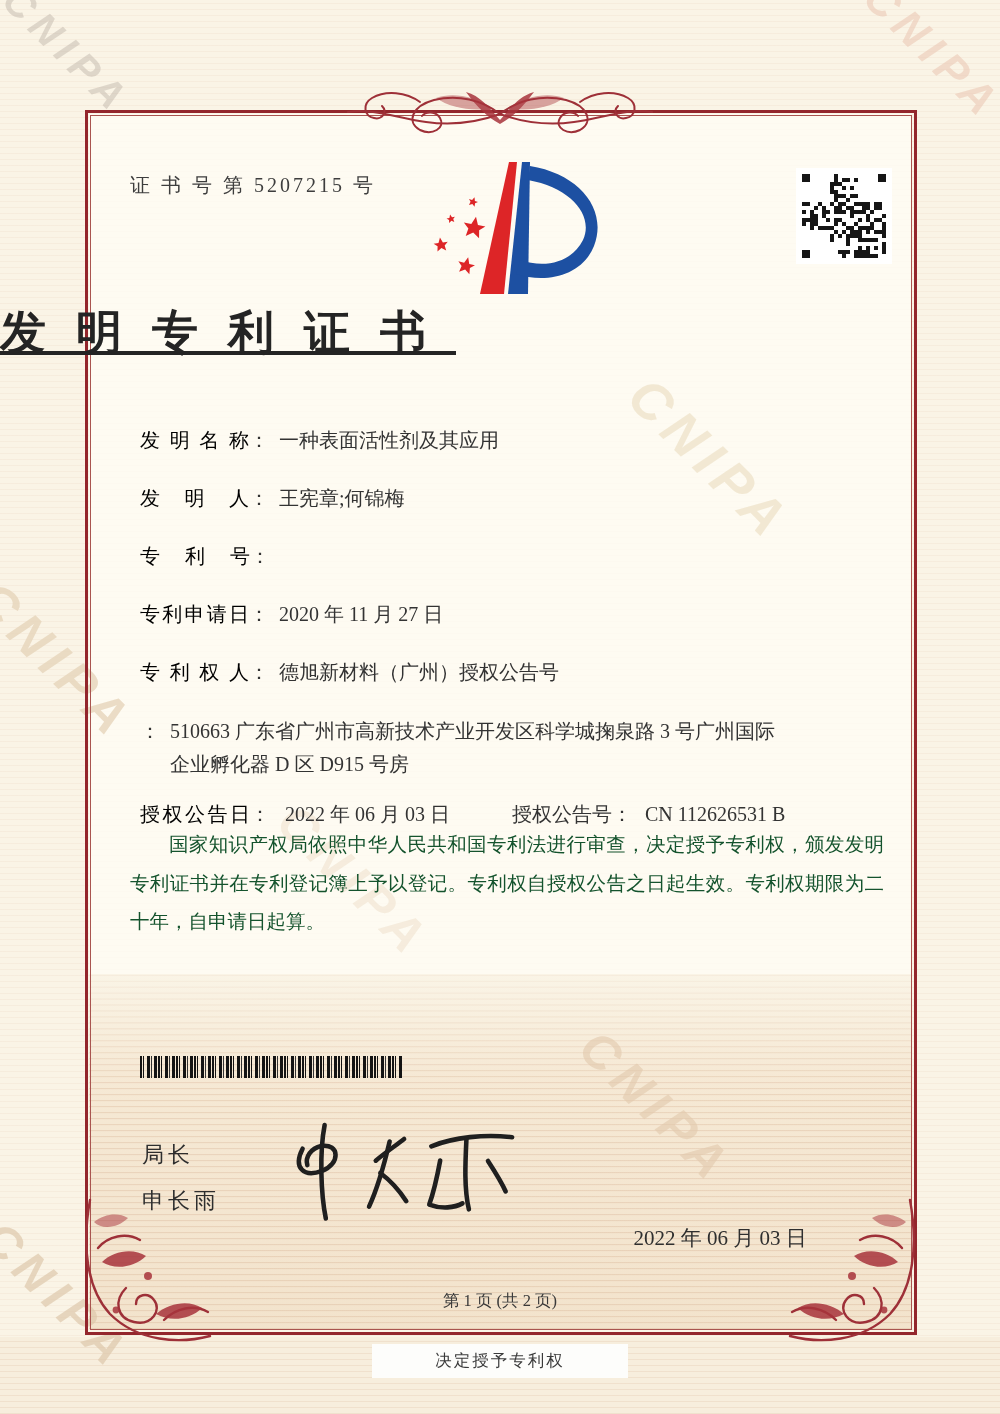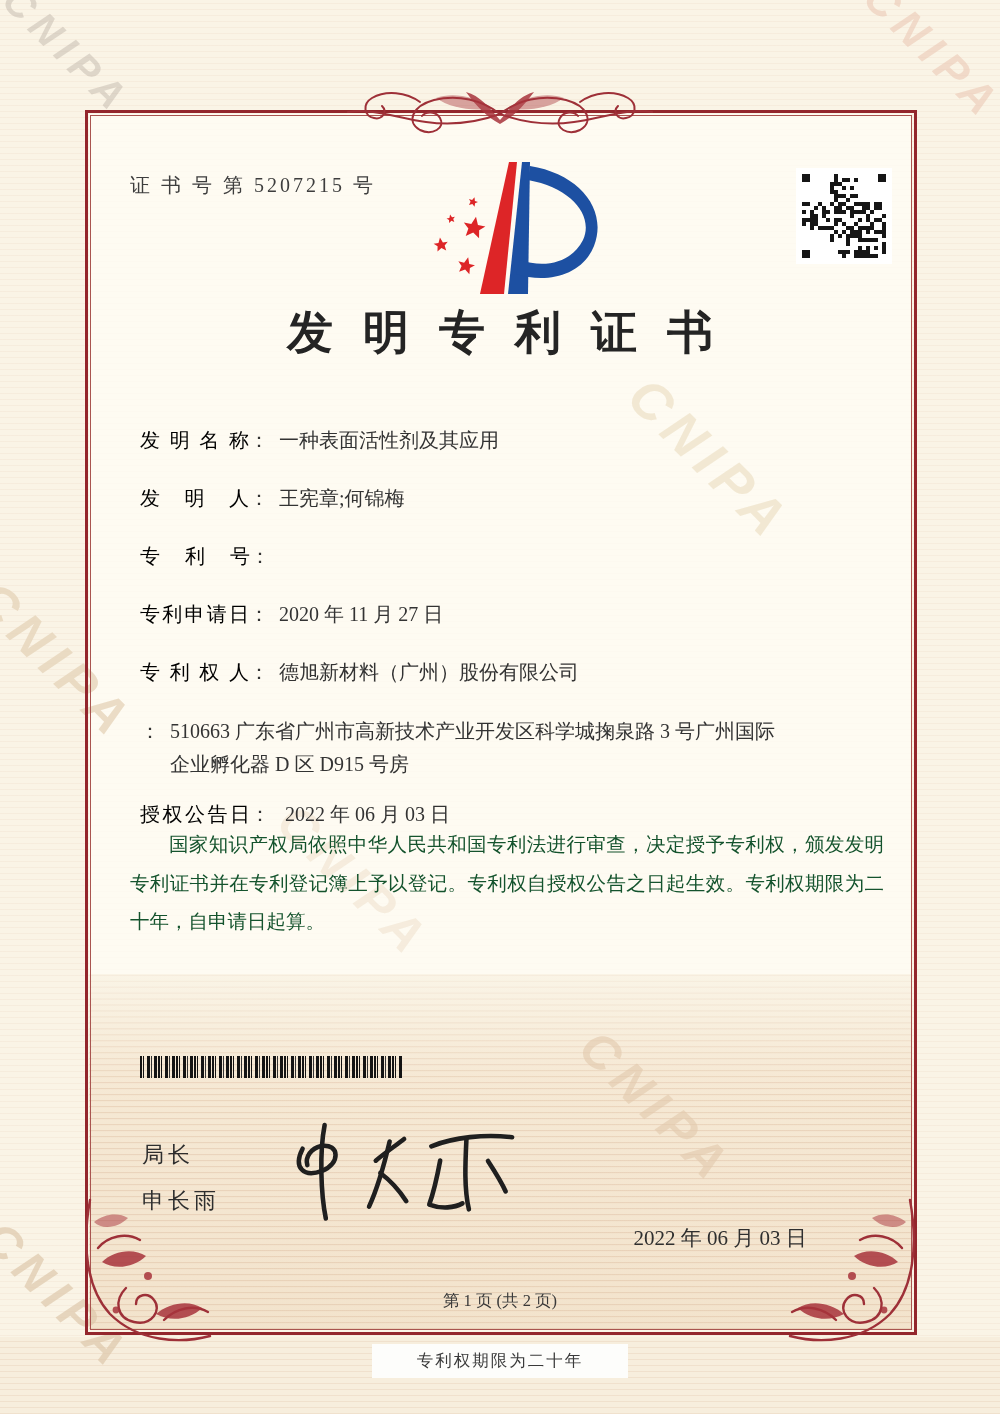--- a/index.html
+++ b/index.html
@@ -31,22 +31,22 @@
     border:3.5px solid #93262c;}
   .frame-inner{position:absolute;inset:2px;border:1.5px solid #a9544f;}
   
   .cert-no{position:absolute;left:130px;top:172px;font-size:20px;letter-spacing:3px;color:#3d3d3d;}
   .logo{position:absolute;left:412px;top:158px;width:190px;height:142px;}
   .qr-wrap{position:absolute;left:796px;top:168px;width:96px;height:96px;background:#fff;}
   .qr{position:absolute;left:6px;top:6px;width:84px;height:84px;background:#fff;}
   .qr>div{position:absolute;width:4px;height:4px;background:#161616;}
   .finder{position:absolute;width:28px;height:28px;border:4px solid #161616;background:#fff;box-sizing:border-box;}
   .finder::after{content:"";position:absolute;inset:4px;background:#161616;}
-  .doc-title{position:absolute;left:0;top:302px;width:1000px;text-align:center;
-    font-size:46px;font-weight:bold;color:#242424;letter-spacing:30px;}
+  .doc-title{position:absolute;left:0;top:302px;width:1000px;text-align:left;
+    font-size:46px;font-weight:bold;color:#242424;letter-spacing:30px;text-decoration:underline;}
   .doc-title span{margin-right:-30px;}
   
   .field-row{position:absolute;left:140px;width:745px;display:flex;font-size:20px;line-height:31px;color:#333;}
   .flabel{display:inline-block;width:110px;text-align-last:justify;color:#000000;}
   .fvalue{margin-left:10px;width:612px;}
   .grant-row{position:absolute;left:140px;top:783px;width:745px;font-size:20px;line-height:31px;margin-top:16px;}
   .grant-g2{position:absolute;left:372px;top:0;}
   
   .paras{position:absolute;left:130px;top:826px;width:754px;font-size:19.5px;line-height:38.5px;
     text-align:justify;color:#14532d;}
@@ -322,30 +322,34 @@
     <span>：</span>
 </div>
 <div class="field-row" style="top:599px;">
   <span class="flabel">专利申请日</span>
     <span>：</span>
   <span class="fvalue">2020 年 11 月 27 日</span>
 </div>
 <div class="field-row" style="top:657px;">
   <span class="flabel">专利权人</span>
     <span>：</span>
-  <span class="fvalue">德旭新材料（广州）股份有限公司</span>
+  <span class="fvalue">德旭新材料（广州）授权公告号</span>
 </div>
 <div class="field-row" style="top:715px;line-height:33px;">
     <span>：</span>
   <span class="fvalue">510663 广东省广州市高新技术产业开发区科学城掬泉路 3 号广州国际企业孵化器 D 区 D915 号房</span>
 </div>
 <div class="grant-row">
   <span>
     <span class="flabel">授权公告日</span><span>：</span>
     <span style="margin-left:10px;">2022 年 06 月 03 日</span>
+  </span>
+  <span class="grant-g2">
+    <span>授权公告号</span><span>：</span>
+    <span style="margin-left:8px;">CN 112626531 B</span>
   </span>
 </div>
 
 <div class="paras">
   <p>国家知识产权局依照中华人民共和国专利法进行审查，决定授予专利权，颁发发明专利证书并在专利登记簿上予以登记。专利权自授权公告之日起生效。专利权期限为二十年，自申请日起算。</p>
 </div>
 
 <div class="barcode"></div>
 
 <div class="sig-title">局长</div>
@@ -359,13 +363,13 @@
     <path d="M108,60 C118,68 126,78 132,88"></path>
     <path d="M158,36 C180,28 210,26 236,30"></path>
     <path d="M192,30 C190,54 188,78 192,98"></path>
     <path d="M166,50 C162,68 158,82 154,92 C166,97 178,96 186,92"></path>
     <path d="M212,52 C218,62 224,72 228,82"></path>
   </g>
 </svg>
 
 <div class="date">2022 年 06 月 03 日</div>
 <div class="page-no">第 1 页 (共 2 页)</div>
-<div class="note-box">专利权期限为二十年</div>
+<div class="note-box">决定授予专利权</div>
 
 </body></html>

